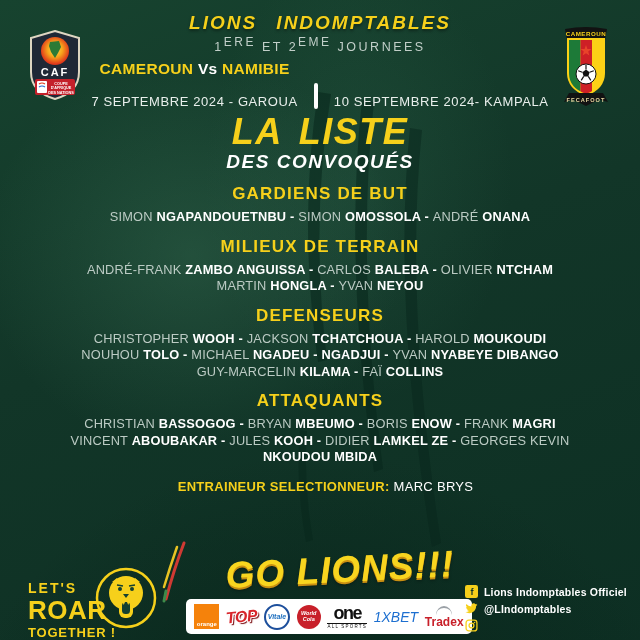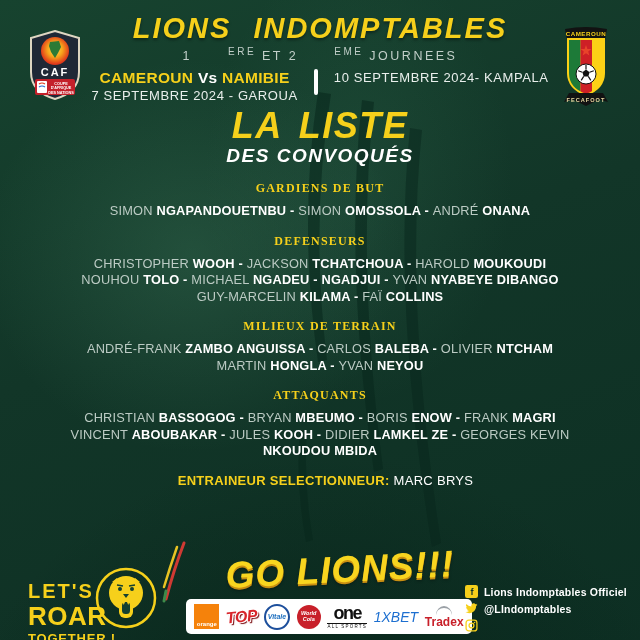--- a/index.html
+++ b/index.html
@@ -7,47 +7,47 @@
     position:relative;width:640px;height:640px;overflow:hidden;
     font-family:"Liberation Sans",sans-serif;color:#fff;
     background:
       radial-gradient(ellipse 300px 280px at 30% 40%, rgba(72,134,102,0.30), transparent 70%),
       radial-gradient(ellipse 220px 320px at 56% 28%, rgba(56,116,88,0.22), transparent 70%),
       radial-gradient(ellipse 500px 420px at 50% 118%, rgba(7,34,24,0.85), transparent 72%),
       linear-gradient(160deg,#17432f 0%,#123628 45%,#0d2f23 100%);
   }
   .bgfx{position:absolute;inset:0;pointer-events:none;}
   .content{position:relative;text-align:center;padding-top:12px;}
-  .title{font-size:29px;font-weight:bold;font-style:italic;color:#f6d01b;letter-spacing:2px;word-spacing:12px;text-shadow:0 2px 3px rgba(0,0,0,.4);}
+  .title{font-size:19px;font-weight:bold;font-style:italic;color:#f6d01b;letter-spacing:2px;word-spacing:12px;text-shadow:0 2px 3px rgba(0,0,0,.4);}
   .subtitle{font-size:15px;font-weight:bold;letter-spacing:.4px;margin-top:4px;}
   .journees{font-size:12.5px;color:#c2cfc9;letter-spacing:2.5px;margin-top:1px;}
-  .journees sup{font-size:10px;margin-left:36px;}
-  .matches{display:flex;justify-content:center;align-items:flex-start;gap:16px;margin-top:6px;}
+  .journees sup{font-size:12px;}
+  .matches{display:flex;justify-content:center;align-items:flex-end;gap:16px;margin-top:6px;}
   .match .teams{font-size:15.5px;font-weight:bold;letter-spacing:.3px;}
   .team{color:#f6d01b;} .vs{color:#fff;}
-  .mdate{font-size:13px;color:#e9efec;margin-top:1px;letter-spacing:.6px;}
+  .mdate{font-size:13px;color:#e9efec;margin-top:16px;letter-spacing:.6px;}
   .mdivider{width:4px;height:26px;background:#fff;border-radius:2px;}
   .badge{position:absolute;}
   .caf-badge{left:27px;top:30px;}
   .fecafoot-badge{right:25px;top:25px;}
   .la-liste{margin-top:5px;font-size:36px;line-height:36px;font-weight:bold;font-style:italic;color:#f6d01b;letter-spacing:1.5px;word-spacing:6px;}
   .convoques{font-size:19px;font-weight:bold;font-style:italic;letter-spacing:1.5px;margin-top:1px;}
   .sections{margin-top:13px;}
   .section{margin-bottom:13px;}
-  .sec-title{color:#f6d01b;font-weight:bold;font-size:12px;letter-spacing:1.2px;line-height:16px;margin-bottom:7px;font-family:Liberation Serif, serif;}
+  .sec-title{color:#f6d01b;font-weight:bold;font-size:17px;letter-spacing:1.2px;line-height:16px;margin-bottom:7px;}
   .pline{font-size:12.8px;line-height:16.5px;white-space:nowrap;letter-spacing:.2px;}
   .fname{color:#bccbc4;font-weight:normal;}
   .lname{color:#fff;font-weight:bold;}
   .sep{color:#fff;font-weight:bold;}
   .coach{margin-top:10px;font-size:13px;letter-spacing:.3px;}
   .coach-label{color:#f6d01b;font-weight:bold;margin-left:11px;}
   .coach-name{color:#fff;font-weight:normal;}
   
   .roar{position:absolute;left:28px;top:581px;text-align:left;color:#f6d01b;font-weight:bold;line-height:1;}
-  .roar-l1{font-size:20px;letter-spacing:2px;}
+  .roar-l1{font-size:14px;letter-spacing:2px;}
   .roar-l2{font-size:26px;letter-spacing:.5px;margin-top:2px;}
   .roar-l3{font-size:13px;letter-spacing:.8px;margin-top:3px;}
   .stripes{position:absolute;left:150px;top:541px;}
   .lion-logo{position:absolute;left:94px;top:566px;}
   .go-lions{position:absolute;left:195px;top:549px;width:290px;text-align:center;
     font-size:37px;font-weight:800;font-style:italic;letter-spacing:1px;
     color:#f8d51f;text-shadow:0 2px 0 #c98f12,0 3px 3px rgba(0,0,0,.35);transform:rotate(-3deg);}
   .sponsor-bar{position:absolute;left:186px;top:599px;width:286px;height:35px;background:#fff;border-radius:5px;
     display:flex;align-items:center;justify-content:space-around;padding:0 5px;box-sizing:border-box;}
   .sp{line-height:1;}
@@ -149,29 +149,29 @@
 
     <div class="la-liste">LA LISTE</div>
     <div class="convoques">DES CONVOQUÉS</div>
 
     <div class="sections">
         <div class="section">
           <div class="sec-title">GARDIENS DE BUT</div>
           <div class="pline"><span class="fname">SIMON </span><span class="lname">NGAPANDOUETNBU</span><span class="sep"> - </span><span class="fname">SIMON </span><span class="lname">OMOSSOLA</span><span class="sep"> - </span><span class="fname">ANDRÉ </span><span class="lname">ONANA</span></div>
         </div>
         <div class="section">
+          <div class="sec-title">MILIEUX DE TERRAIN</div>
+          <div class="pline"><span class="fname">ANDRÉ-FRANK </span><span class="lname">ZAMBO ANGUISSA</span><span class="sep"> - </span><span class="fname">CARLOS </span><span class="lname">BALEBA</span><span class="sep"> - </span><span class="fname">OLIVIER </span><span class="lname">NTCHAM</span></div>
+          <div class="pline"><span class="fname">MARTIN </span><span class="lname">HONGLA</span><span class="sep"> - </span><span class="fname">YVAN </span><span class="lname">NEYOU</span></div>
+        </div>
+        <div class="section">
           <div class="sec-title">DEFENSEURS</div>
           <div class="pline"><span class="fname">CHRISTOPHER </span><span class="lname">WOOH</span><span class="sep"> - </span><span class="fname">JACKSON </span><span class="lname">TCHATCHOUA</span><span class="sep"> - </span><span class="fname">HAROLD </span><span class="lname">MOUKOUDI</span></div>
           <div class="pline"><span class="fname">NOUHOU </span><span class="lname">TOLO</span><span class="sep"> - </span><span class="fname">MICHAEL </span><span class="lname">NGADEU - NGADJUI</span><span class="sep"> - </span><span class="fname">YVAN </span><span class="lname">NYABEYE DIBANGO</span></div>
           <div class="pline"><span class="fname">GUY-MARCELIN </span><span class="lname">KILAMA</span><span class="sep"> - </span><span class="fname">FAÏ </span><span class="lname">COLLINS</span></div>
-        </div>
-        <div class="section">
-          <div class="sec-title">MILIEUX DE TERRAIN</div>
-          <div class="pline"><span class="fname">ANDRÉ-FRANK </span><span class="lname">ZAMBO ANGUISSA</span><span class="sep"> - </span><span class="fname">CARLOS </span><span class="lname">BALEBA</span><span class="sep"> - </span><span class="fname">OLIVIER </span><span class="lname">NTCHAM</span></div>
-          <div class="pline"><span class="fname">MARTIN </span><span class="lname">HONGLA</span><span class="sep"> - </span><span class="fname">YVAN </span><span class="lname">NEYOU</span></div>
         </div>
         <div class="section">
           <div class="sec-title">ATTAQUANTS</div>
           <div class="pline"><span class="fname">CHRISTIAN </span><span class="lname">BASSOGOG</span><span class="sep"> - </span><span class="fname">BRYAN </span><span class="lname">MBEUMO</span><span class="sep"> - </span><span class="fname">BORIS </span><span class="lname">ENOW</span><span class="sep"> - </span><span class="fname">FRANK </span><span class="lname">MAGRI</span></div>
           <div class="pline"><span class="fname">VINCENT </span><span class="lname">ABOUBAKAR</span><span class="sep"> - </span><span class="fname">JULES </span><span class="lname">KOOH</span><span class="sep"> - </span><span class="fname">DIDIER </span><span class="lname">LAMKEL ZE</span><span class="sep"> - </span><span class="fname">GEORGES KEVIN</span></div>
           <div class="pline"><span class="lname">NKOUDOU MBIDA</span></div>
         </div>
       </div>
 
     <div class="coach">

